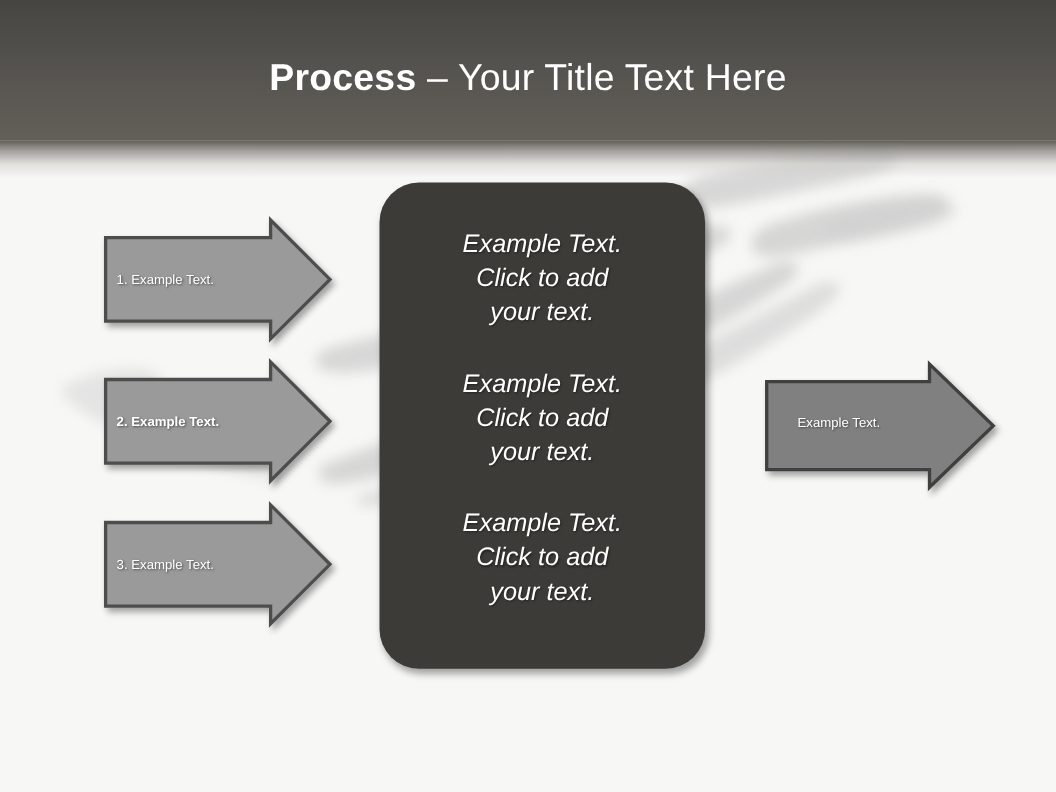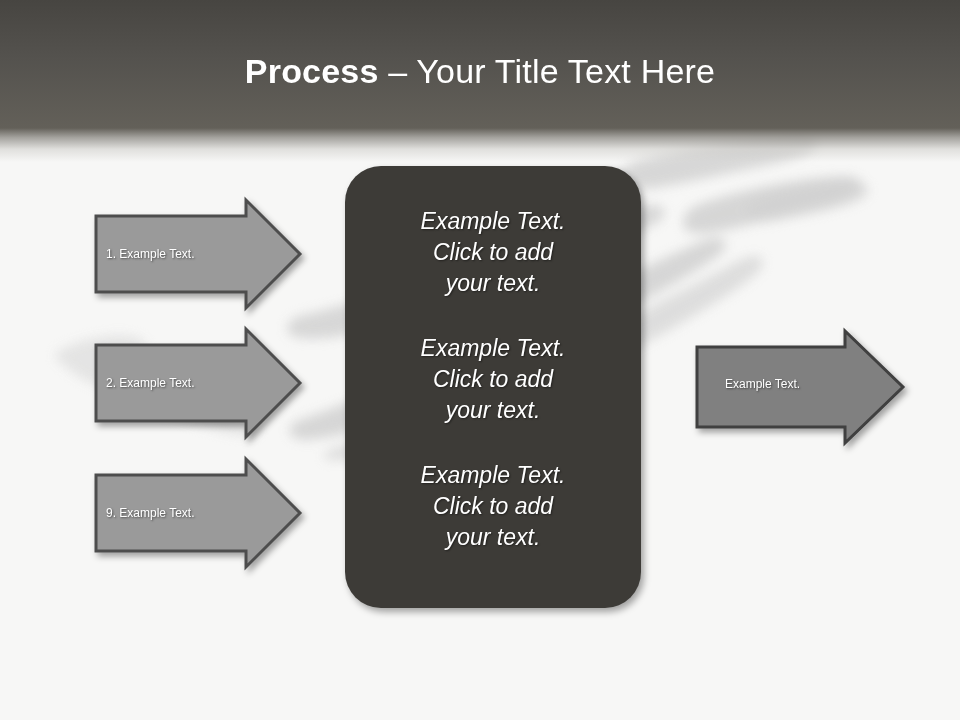--- a/index.html
+++ b/index.html
@@ -112,21 +112,21 @@
     position: absolute;
     color: #ffffff;
     font-size: 12px;
     line-height: 22px;
     text-shadow: 1px 1px 2px rgba(0,0,0,0.5);
     white-space: nowrap;
     pointer-events: none;
   }
 
   .arrow-1 { left: 90px; top: 193px; }
-  .arrow-2 { left: 90px; top: 322px; }
+  .arrow-2 { left: 90px; top: 322px; font-weight: bold; }
   .arrow-3 { left: 90px; top: 452px; }
   .arrow-r { left: 691px; top: 325px; }
 
   .arrow-1 .arrow-label,
   .arrow-2 .arrow-label,
   .arrow-3 .arrow-label {
     left: 16px;
     top: 50px;
   }
   .arrow-r .arrow-label {
@@ -207,21 +207,21 @@
 
   <div class="arrow arrow-3">
     <svg width="215" height="122" viewBox="0 0 215 122" xmlns="http://www.w3.org/2000/svg">
       <defs>
         <filter id="ashadow3" x="-20%" y="-20%" width="160%" height="160%">
           <feDropShadow dx="3" dy="4" stdDeviation="3" flood-color="#000000" flood-opacity="0.35"></feDropShadow>
         </filter>
       </defs>
       <path d="M6,23 L156,23 L156,7 L210,61 L156,115 L156,99 L6,99 Z" fill="#9a9a9a" stroke="#4d4d4d" stroke-width="3" filter="url(#ashadow3)"></path>
     </svg>
-    <span class="arrow-label">9. Example Text.</span>
+    <span class="arrow-label">3. Example Text.</span>
   </div>
 
   <div class="arrow arrow-r">
     <svg width="218" height="124" viewBox="0 0 218 124" xmlns="http://www.w3.org/2000/svg">
       <defs>
         <filter id="ashadowR" x="-20%" y="-20%" width="160%" height="160%">
           <feDropShadow dx="3" dy="4" stdDeviation="3" flood-color="#000000" flood-opacity="0.35"></feDropShadow>
         </filter>
       </defs>
       <path d="M6,22 L154,22 L154,6 L212,62 L154,118 L154,102 L6,102 Z" fill="#808080" stroke="#3f3f3f" stroke-width="3" filter="url(#ashadowR)"></path>

